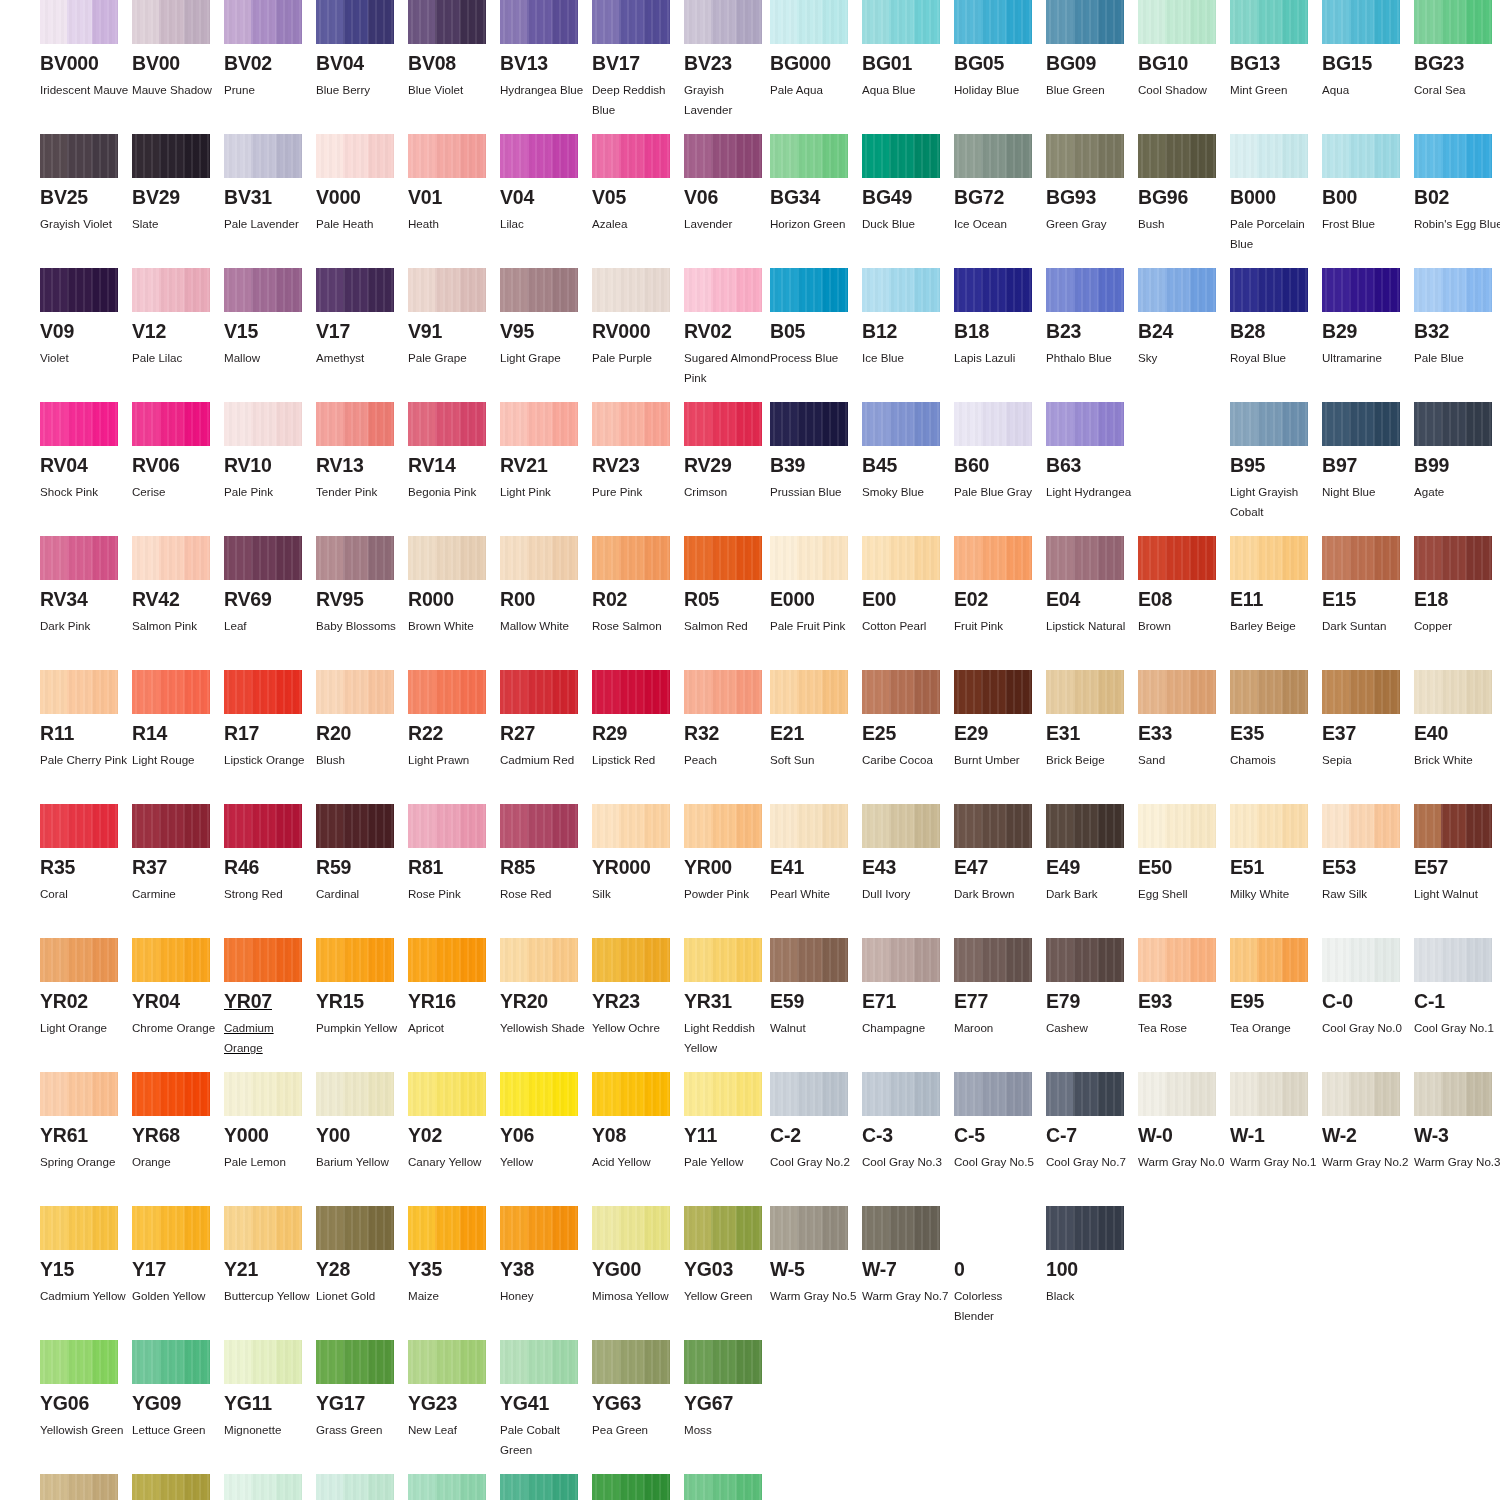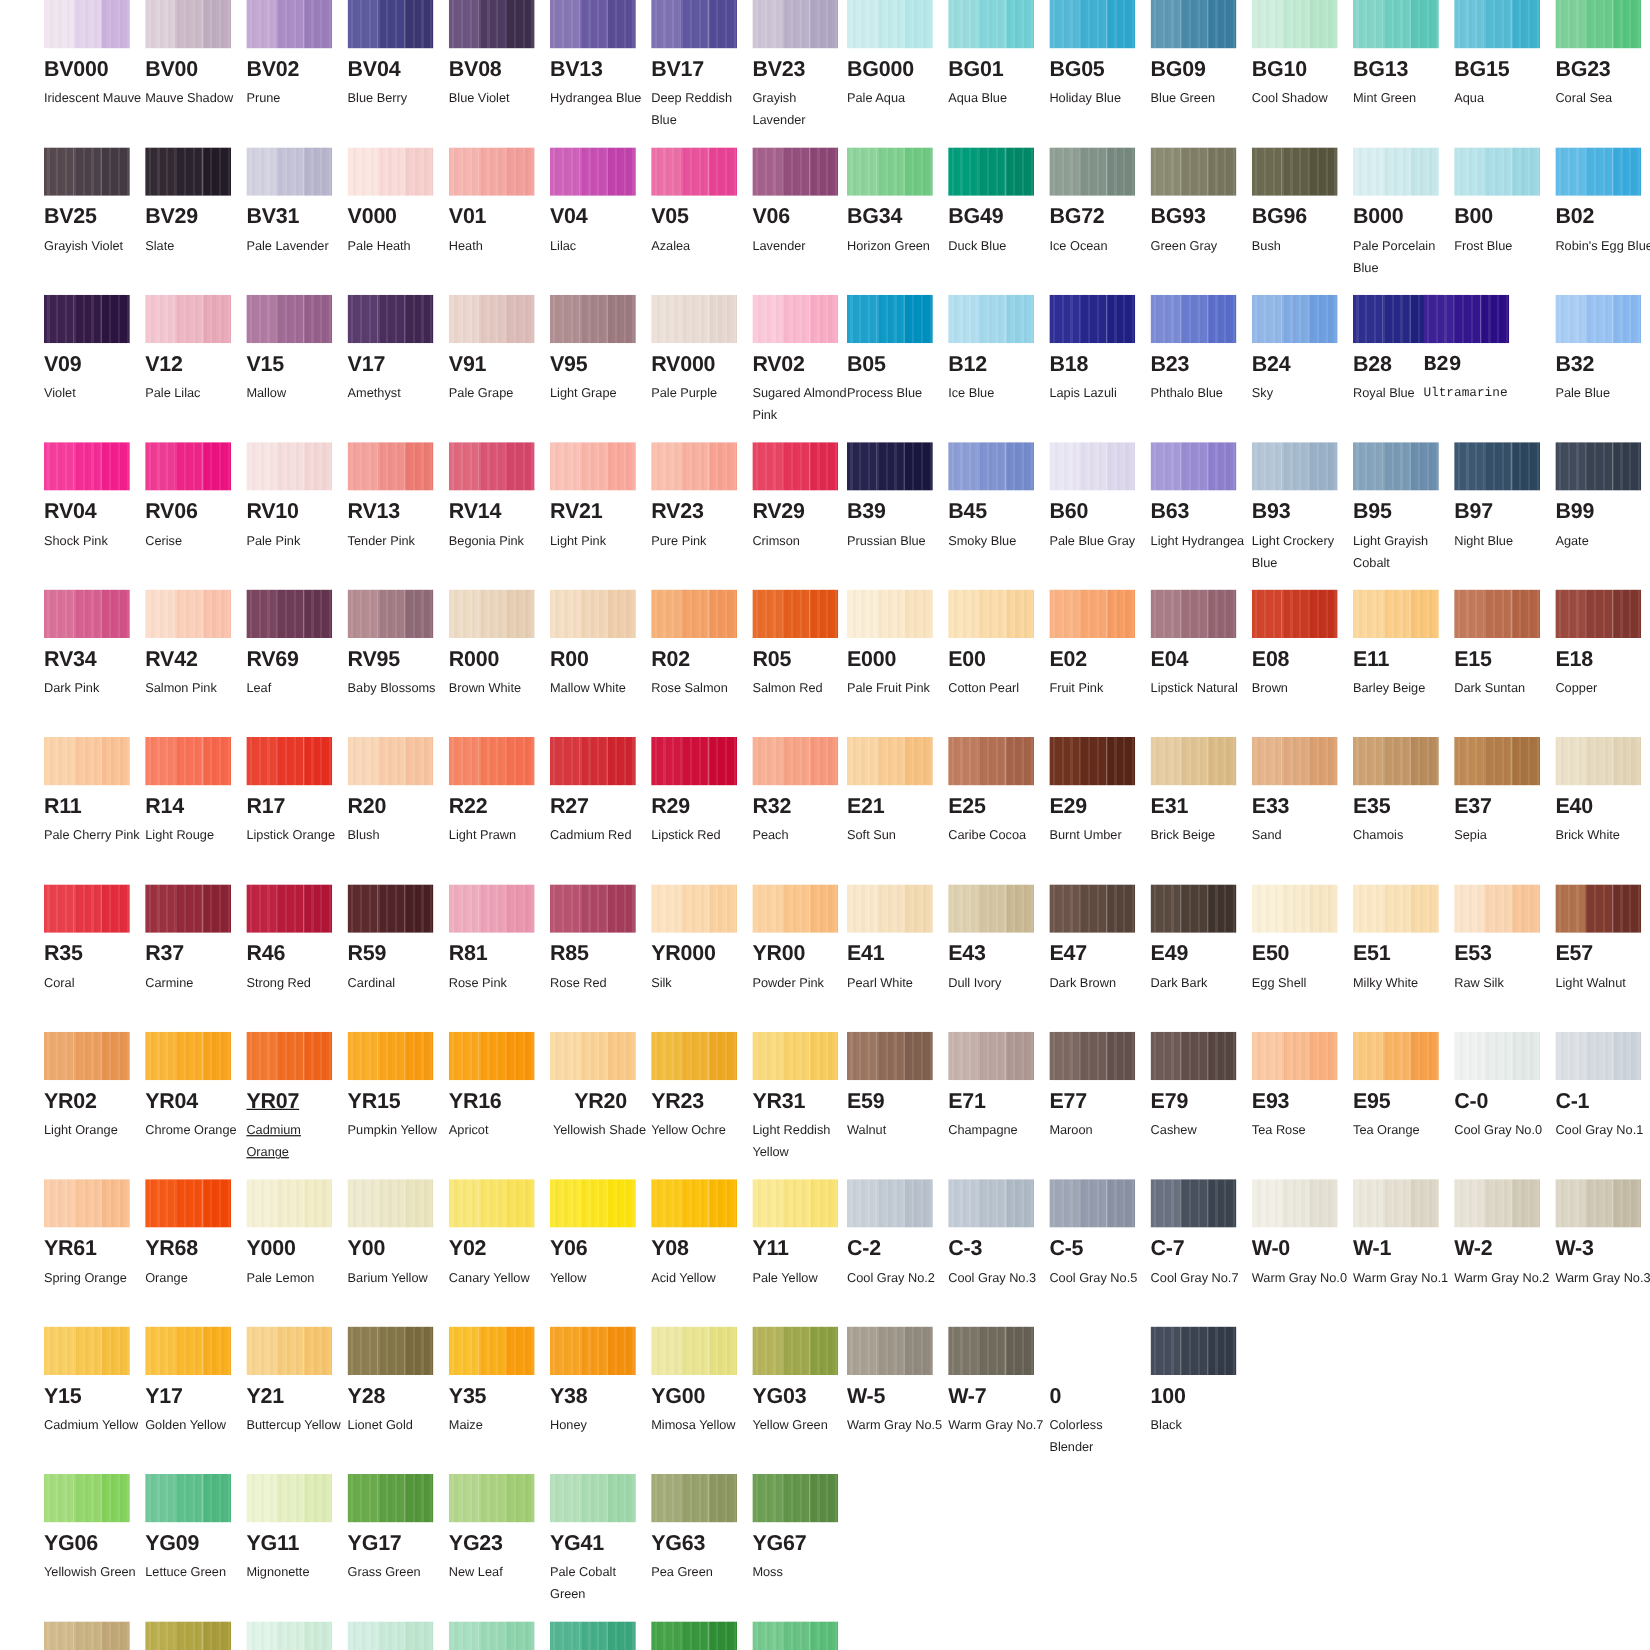--- a/index.html
+++ b/index.html
@@ -705,21 +705,21 @@
         <div class="swatch-cell" style="left: 368px;">
           <div class="swatch">
             <div class="band b1" style="background: rgb(251, 167, 28);"></div>
             <div class="band b2" style="background: rgb(250, 158, 15);"></div>
             <div class="band b3" style="background: rgb(249, 150, 9);"></div>
             <div class="streaks"></div>
           </div>
           <div class="code">YR16</div>
           <div class="cname">Apricot</div>
         </div>
-        <div class="swatch-cell" style="left: 460px; text-align: center;">
+        <div class="swatch-cell" style="left: 460px;">
           <div class="swatch">
             <div class="band b1" style="background: rgb(251, 219, 165);"></div>
             <div class="band b2" style="background: rgb(250, 210, 150);"></div>
             <div class="band b3" style="background: rgb(249, 201, 136);"></div>
             <div class="streaks"></div>
           </div>
           <div class="code">YR20</div>
           <div class="cname">Yellowish Shade</div>
         </div>
         <div class="swatch-cell" style="left: 552px;">
@@ -1275,21 +1275,21 @@
         <div class="swatch-cell" style="left: 460px;">
           <div class="swatch">
             <div class="band b1" style="background: rgb(47, 47, 144);"></div>
             <div class="band b2" style="background: rgb(39, 39, 135);"></div>
             <div class="band b3" style="background: rgb(32, 32, 127);"></div>
             <div class="streaks"></div>
           </div>
           <div class="code">B28</div>
           <div class="cname">Royal Blue</div>
         </div>
-        <div class="swatch-cell" style="left: 524px; font-family: Liberation Mono, monospace;">
+        <div class="swatch-cell" style="left: 552px;">
           <div class="swatch">
             <div class="band b1" style="background: rgb(61, 33, 150);"></div>
             <div class="band b2" style="background: rgb(52, 22, 142);"></div>
             <div class="band b3" style="background: rgb(43, 13, 133);"></div>
             <div class="streaks"></div>
           </div>
           <div class="code">B29</div>
           <div class="cname">Ultramarine</div>
         </div>
         <div class="swatch-cell" style="left: 644px;">
@@ -1336,30 +1336,20 @@
         </div>
         <div class="swatch-cell" style="left: 276px;">
           <div class="swatch">
             <div class="band b1" style="background: rgb(167, 154, 216);"></div>
             <div class="band b2" style="background: rgb(155, 141, 211);"></div>
             <div class="band b3" style="background: rgb(143, 128, 206);"></div>
             <div class="streaks"></div>
           </div>
           <div class="code">B63</div>
           <div class="cname">Light Hydrangea</div>
-        </div>
-        <div class="swatch-cell" style="left: 368px;">
-          <div class="swatch">
-            <div class="band b1" style="background: rgb(181, 198, 214);"></div>
-            <div class="band b2" style="background: rgb(167, 187, 207);"></div>
-            <div class="band b3" style="background: rgb(154, 176, 200);"></div>
-            <div class="streaks"></div>
-          </div>
-          <div class="code">B93</div>
-          <div class="cname">Light Crockery Blue</div>
         </div>
         <div class="swatch-cell" style="left: 460px;">
           <div class="swatch">
             <div class="band b1" style="background: rgb(135, 165, 189);"></div>
             <div class="band b2" style="background: rgb(121, 154, 181);"></div>
             <div class="band b3" style="background: rgb(108, 143, 173);"></div>
             <div class="streaks"></div>
           </div>
           <div class="code">B95</div>
           <div class="cname">Light Grayish Cobalt</div>

